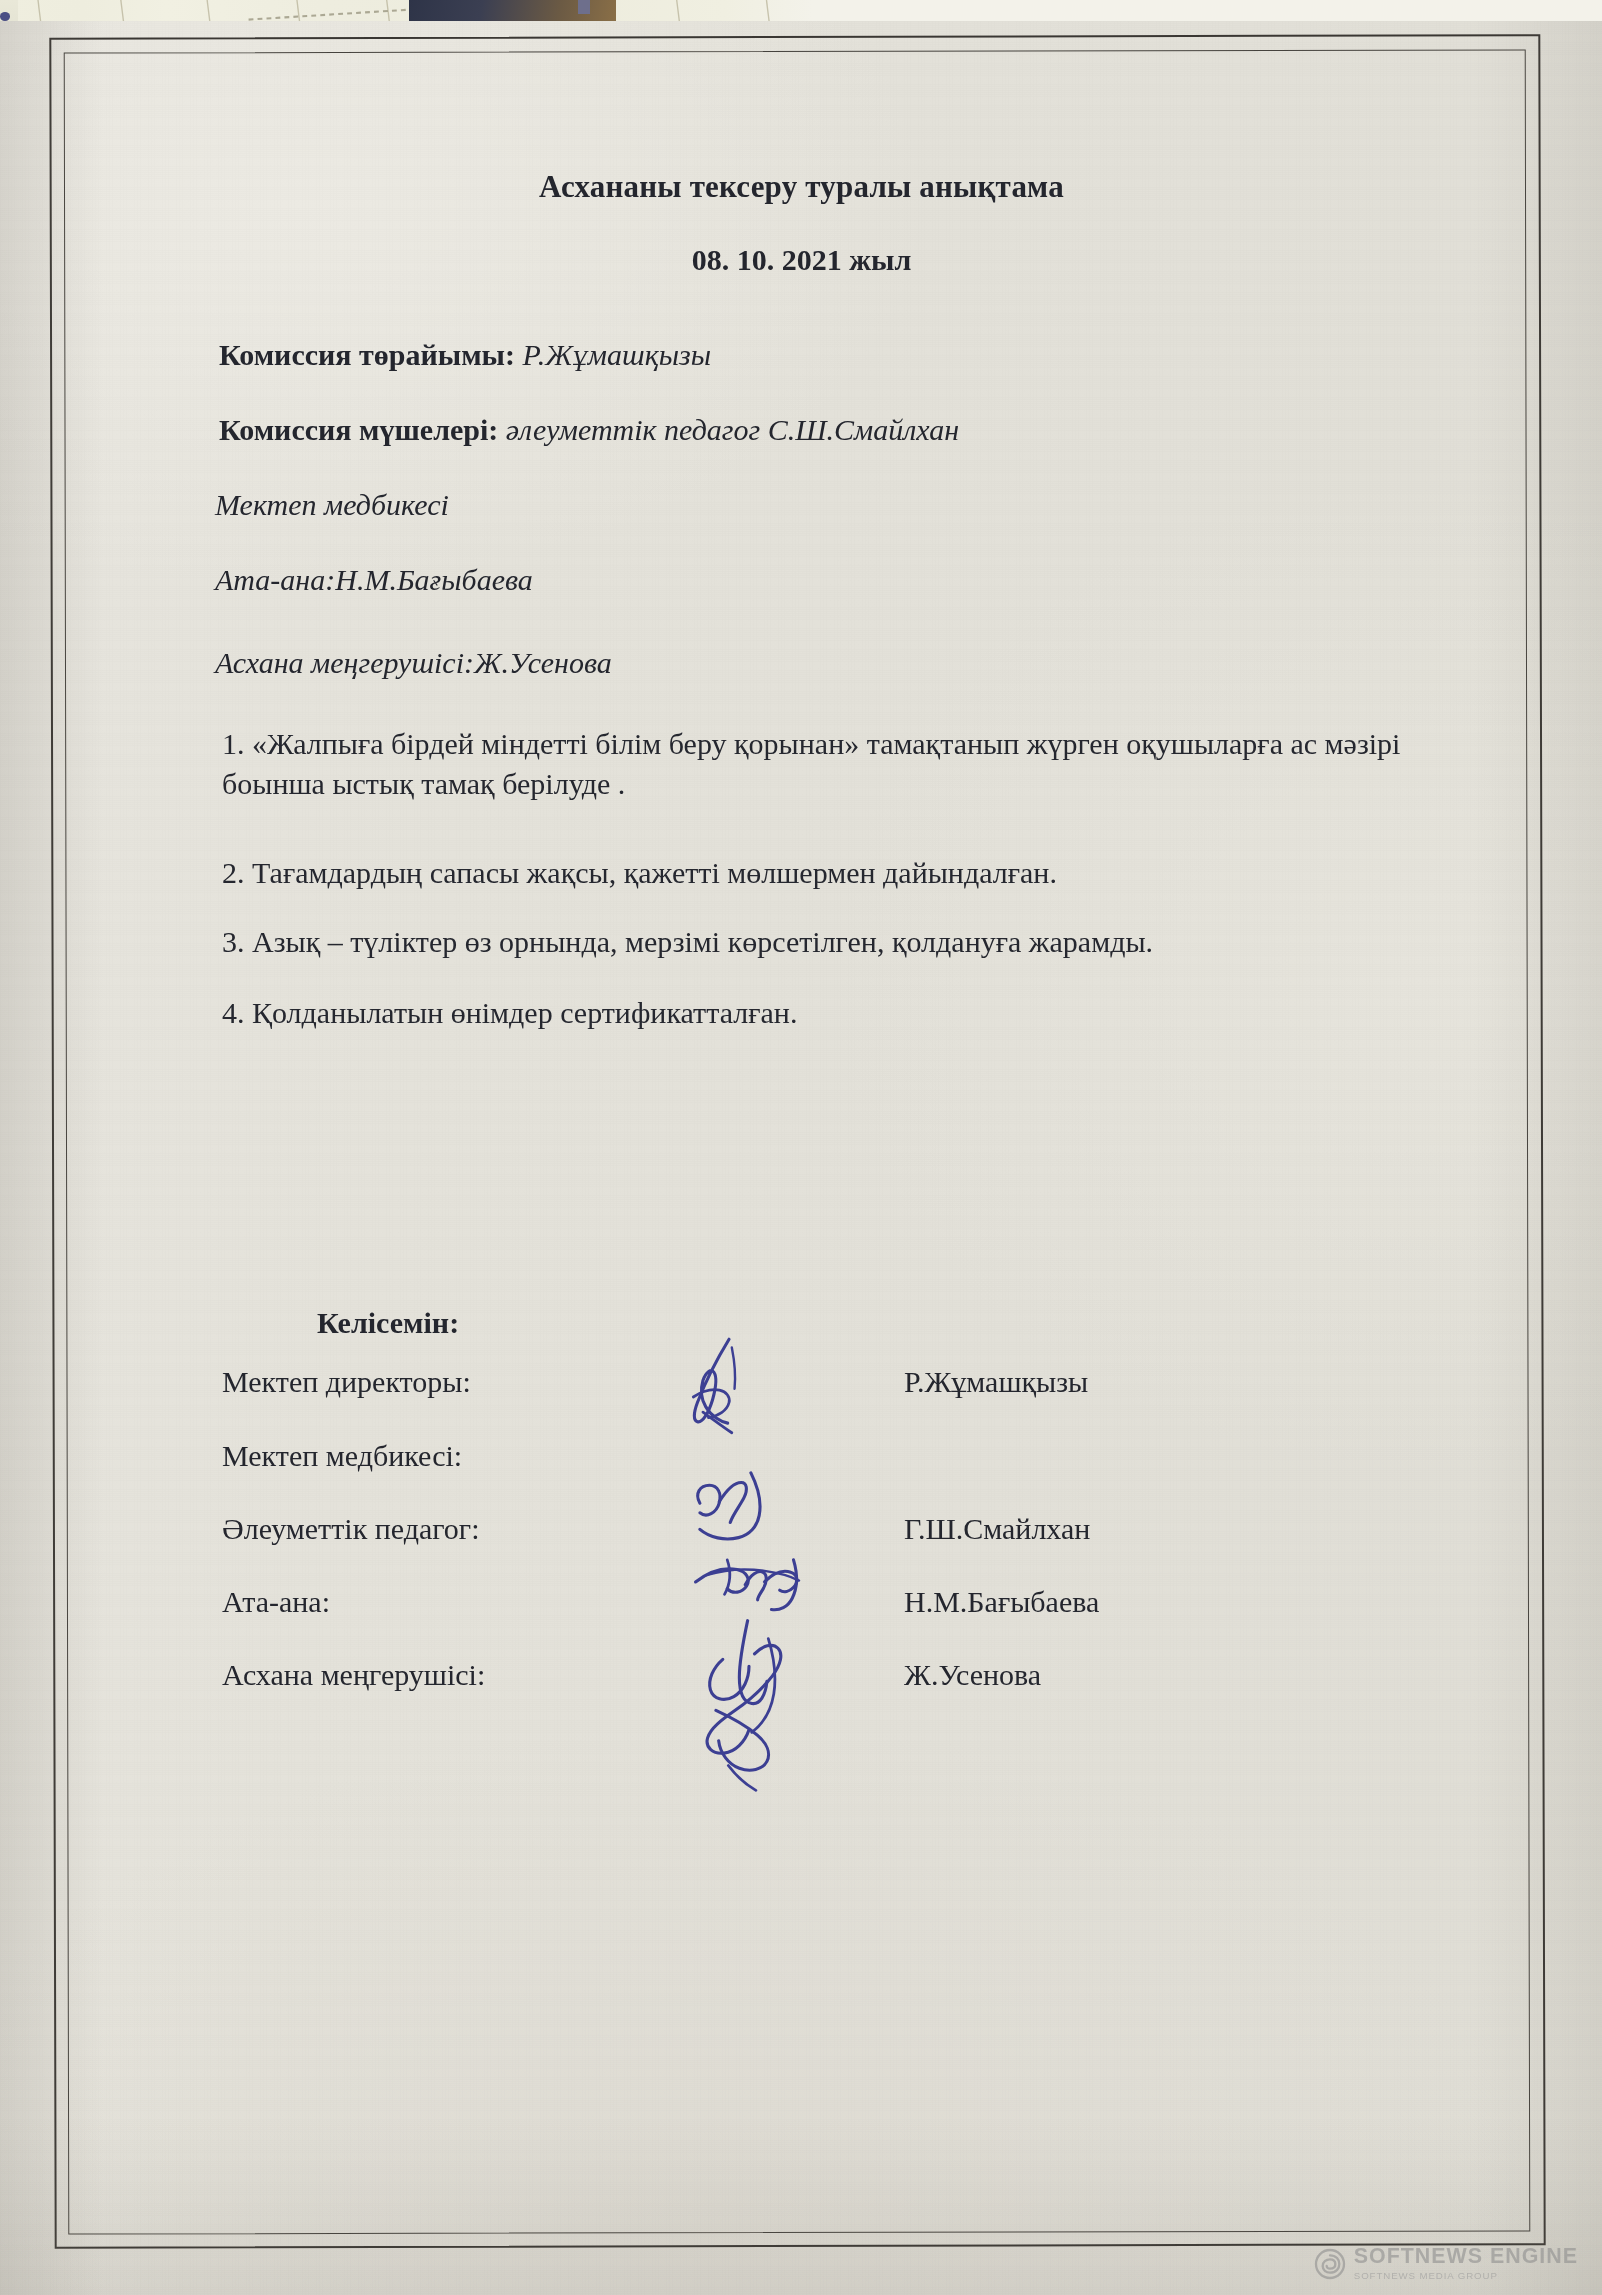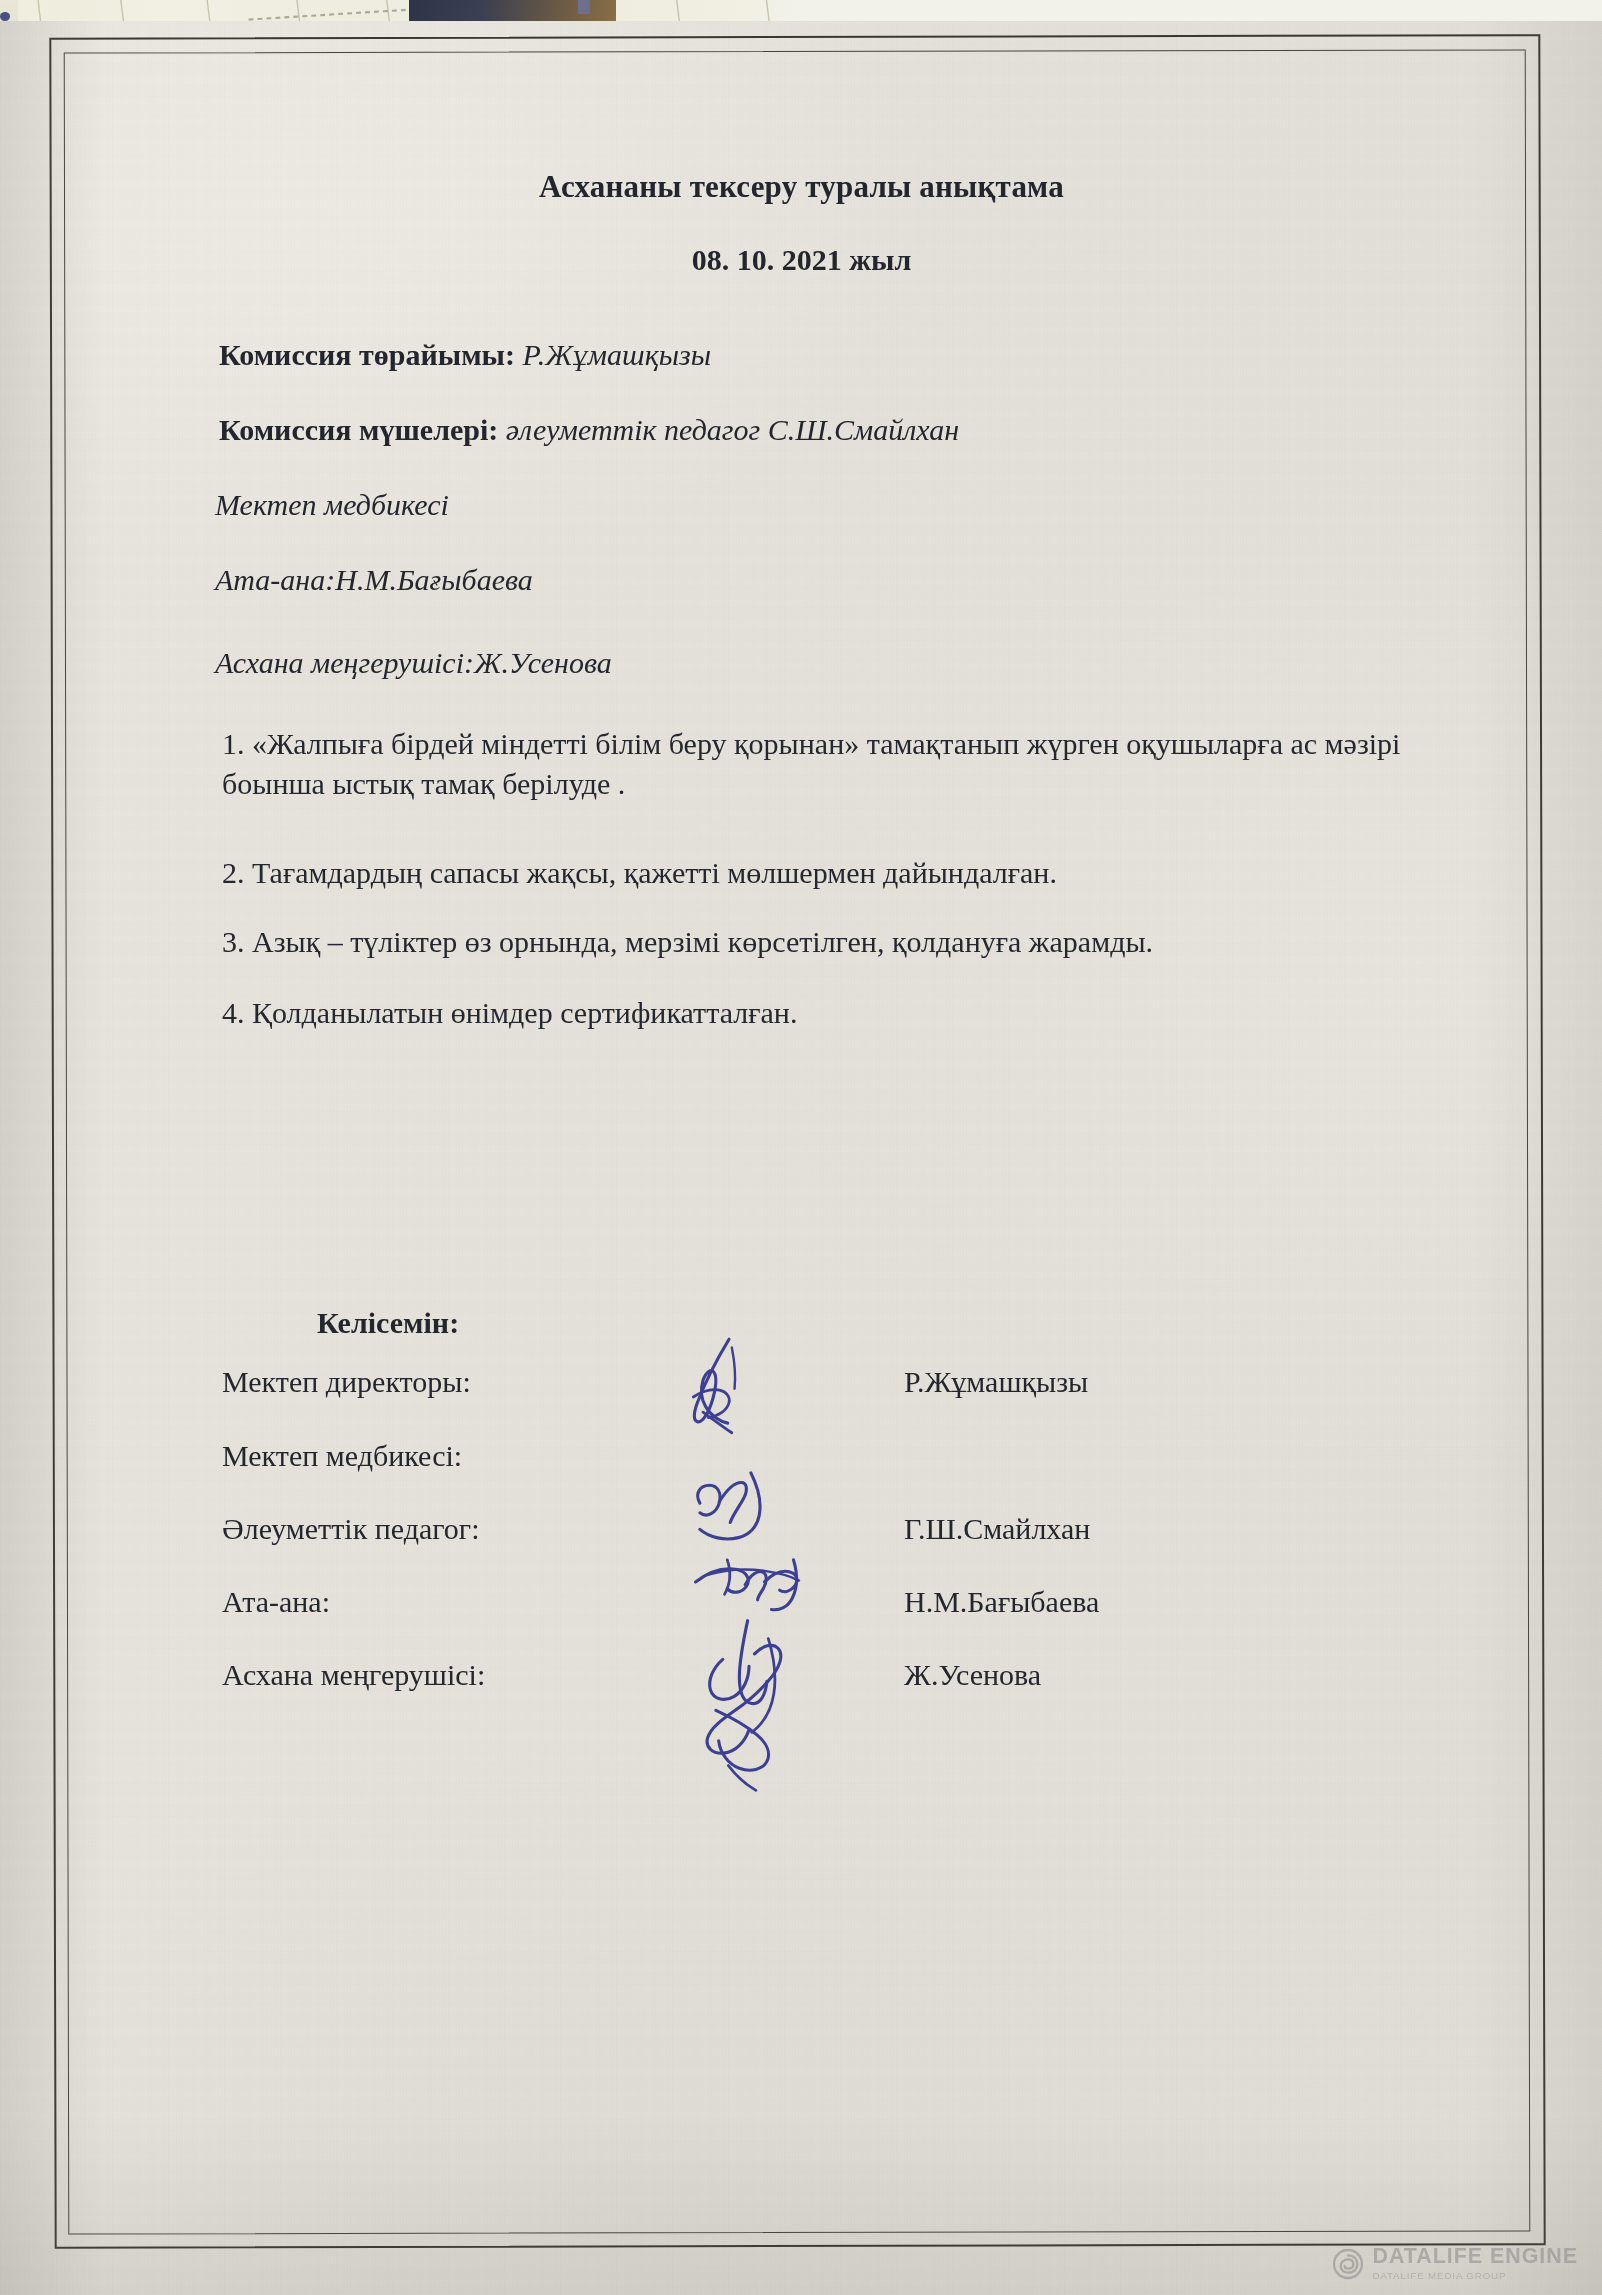--- a/index.html
+++ b/index.html
@@ -360,20 +360,20 @@
     </div>
 
     <div class="vignette"></div>
 
     <div class="watermark">
       <svg class="wm-mark" viewBox="0 0 48 48">
         <circle cx="24" cy="24" r="21" fill="none" stroke="#8d8d8d" stroke-width="3.5"></circle>
         <path d="M24 11 C33 11 38 17 38 24 C38 31 33 37 24 37 C18 37 13 33 13 27 C13 21 18 17 24 17 C29 17 32 20 32 24 C32 28 29 31 24 31 C21 31 19 29 19 27" fill="none" stroke="#8d8d8d" stroke-width="3.5" stroke-linecap="round"></path>
       </svg>
       <div class="wm-text">
-        <div class="wm-title">DATALIFE ENGINE</div>
-        <div class="wm-sub">DATALIFE MEDIA GROUP</div>
+        <div class="wm-title">SOFTNEWS ENGINE</div>
+        <div class="wm-sub">SOFTNEWS MEDIA GROUP</div>
       </div>
     </div>
 
   </div>
 </div>
 
 
 </body></html>

